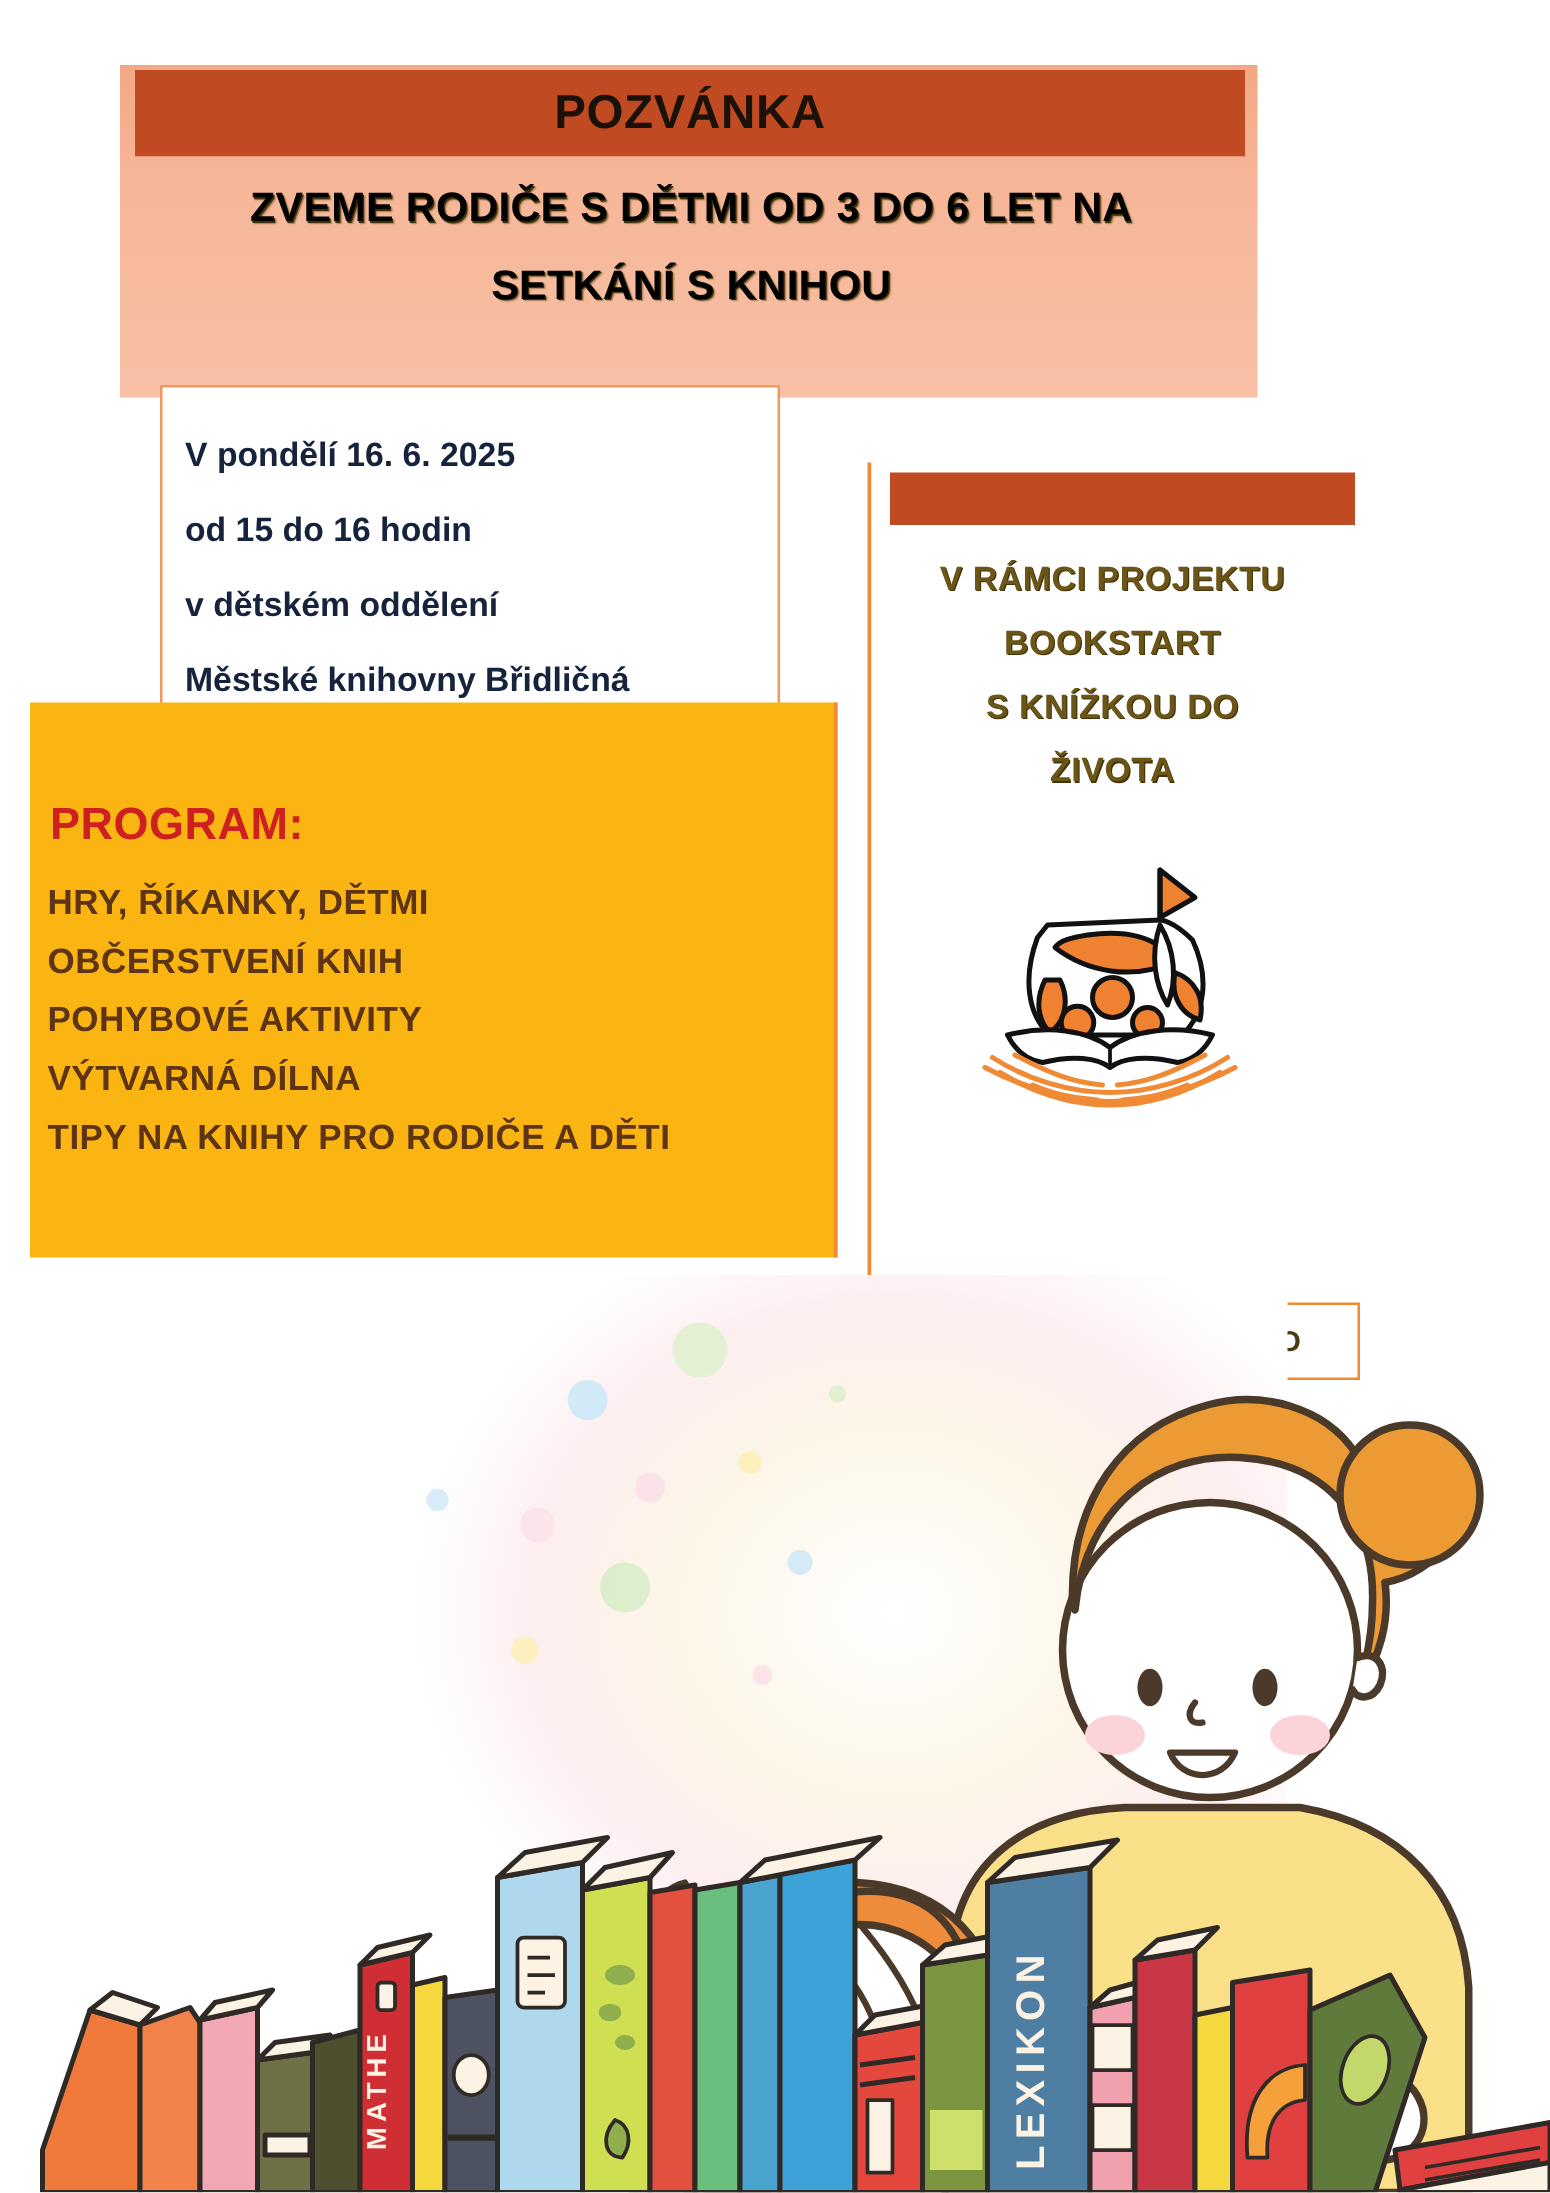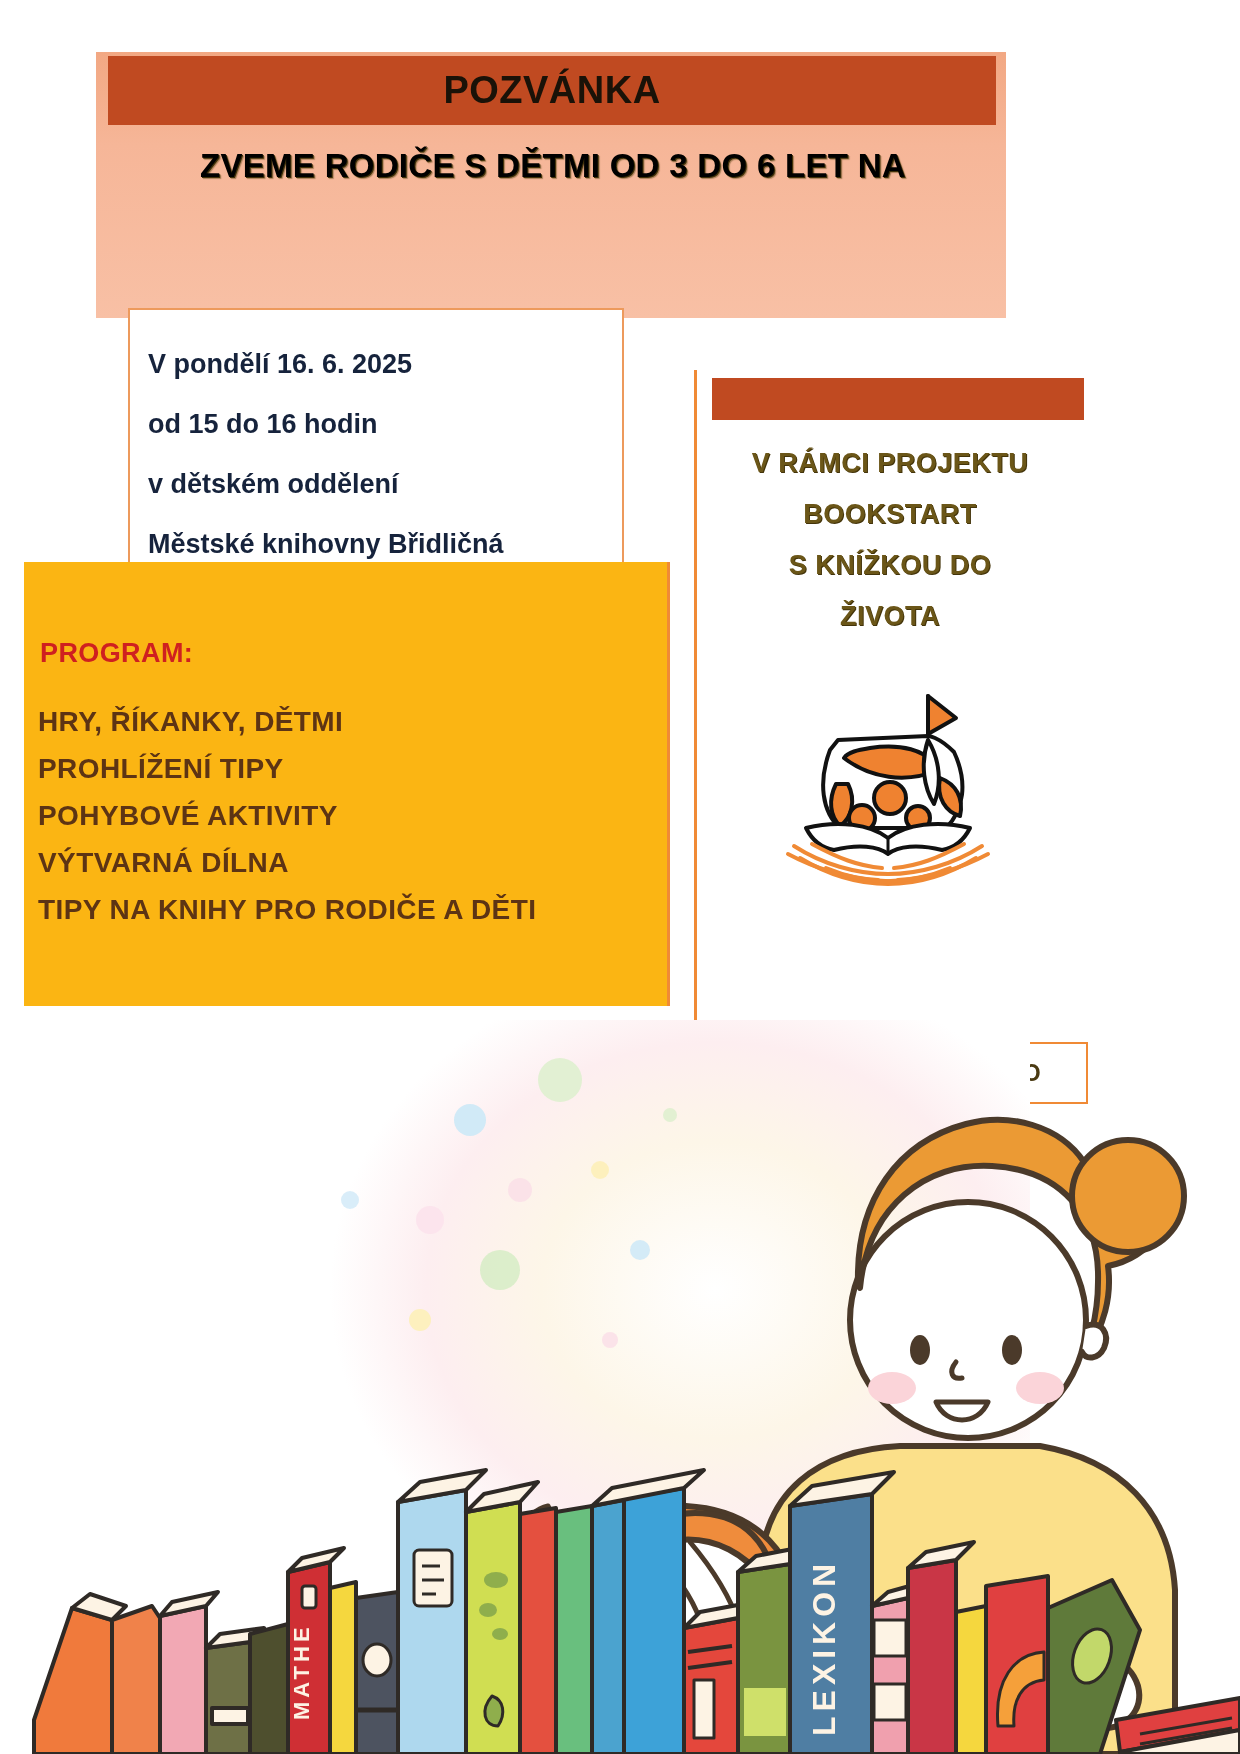--- a/index.html
+++ b/index.html
@@ -94,21 +94,21 @@
     width: 646px;
     height: 444px;
     background: #fbb513;
     border-right: 3px solid #f08a35;
     box-sizing: border-box;
   }
   .program-title {
     position: absolute;
     left: 40px;
     top: 638px;
-    font-size: 27px;
+    font-size: 36px;
     font-weight: 700;
     color: #cf2020;
     letter-spacing: 0.4px;
   }
   .program-list {
     position: absolute;
     left: 38px;
     top: 698px;
     width: 600px;
   }
@@ -199,34 +199,35 @@
 </head>
 <body>
 
 <div class="poster">
 
   <div class="header-block"></div>
   <div class="header-bar"></div>
   <div class="header-title">POZVÁNKA</div>
   <div class="header-sub">
     <div>ZVEME RODIČE S DĚTMI OD 3 DO 6 LET NA</div>
+    <div>SETKÁNÍ S KNIHOU</div>
   </div>
 
   <div class="info-box">
     <div class="info-line">V pondělí 16. 6. 2025</div>
     <div class="info-line">od 15 do 16 hodin</div>
     <div class="info-line">v dětském oddělení</div>
     <div class="info-line">Městské knihovny Břidličná</div>
   </div>
 
   <div class="program-box"></div>
   <div class="program-title">PROGRAM:</div>
   <div class="program-list">
     <div class="program-item">HRY, ŘÍKANKY, DĚTMI</div>
-    <div class="program-item">PROHLÍŽENÍ TIPY</div>
+    <div class="program-item">OBČERSTVENÍ KNIH</div>
     <div class="program-item">POHYBOVÉ AKTIVITY</div>
     <div class="program-item">VÝTVARNÁ DÍLNA</div>
     <div class="program-item">TIPY NA KNIHY PRO RODIČE A DĚTI</div>
   </div>
 
   <div class="project-left-rule"></div>
   <div class="project-bar"></div>
   <div class="project-text">
     <div class="project-line">V RÁMCI PROJEKTU</div>
     <div class="project-line">BOOKSTART</div>

